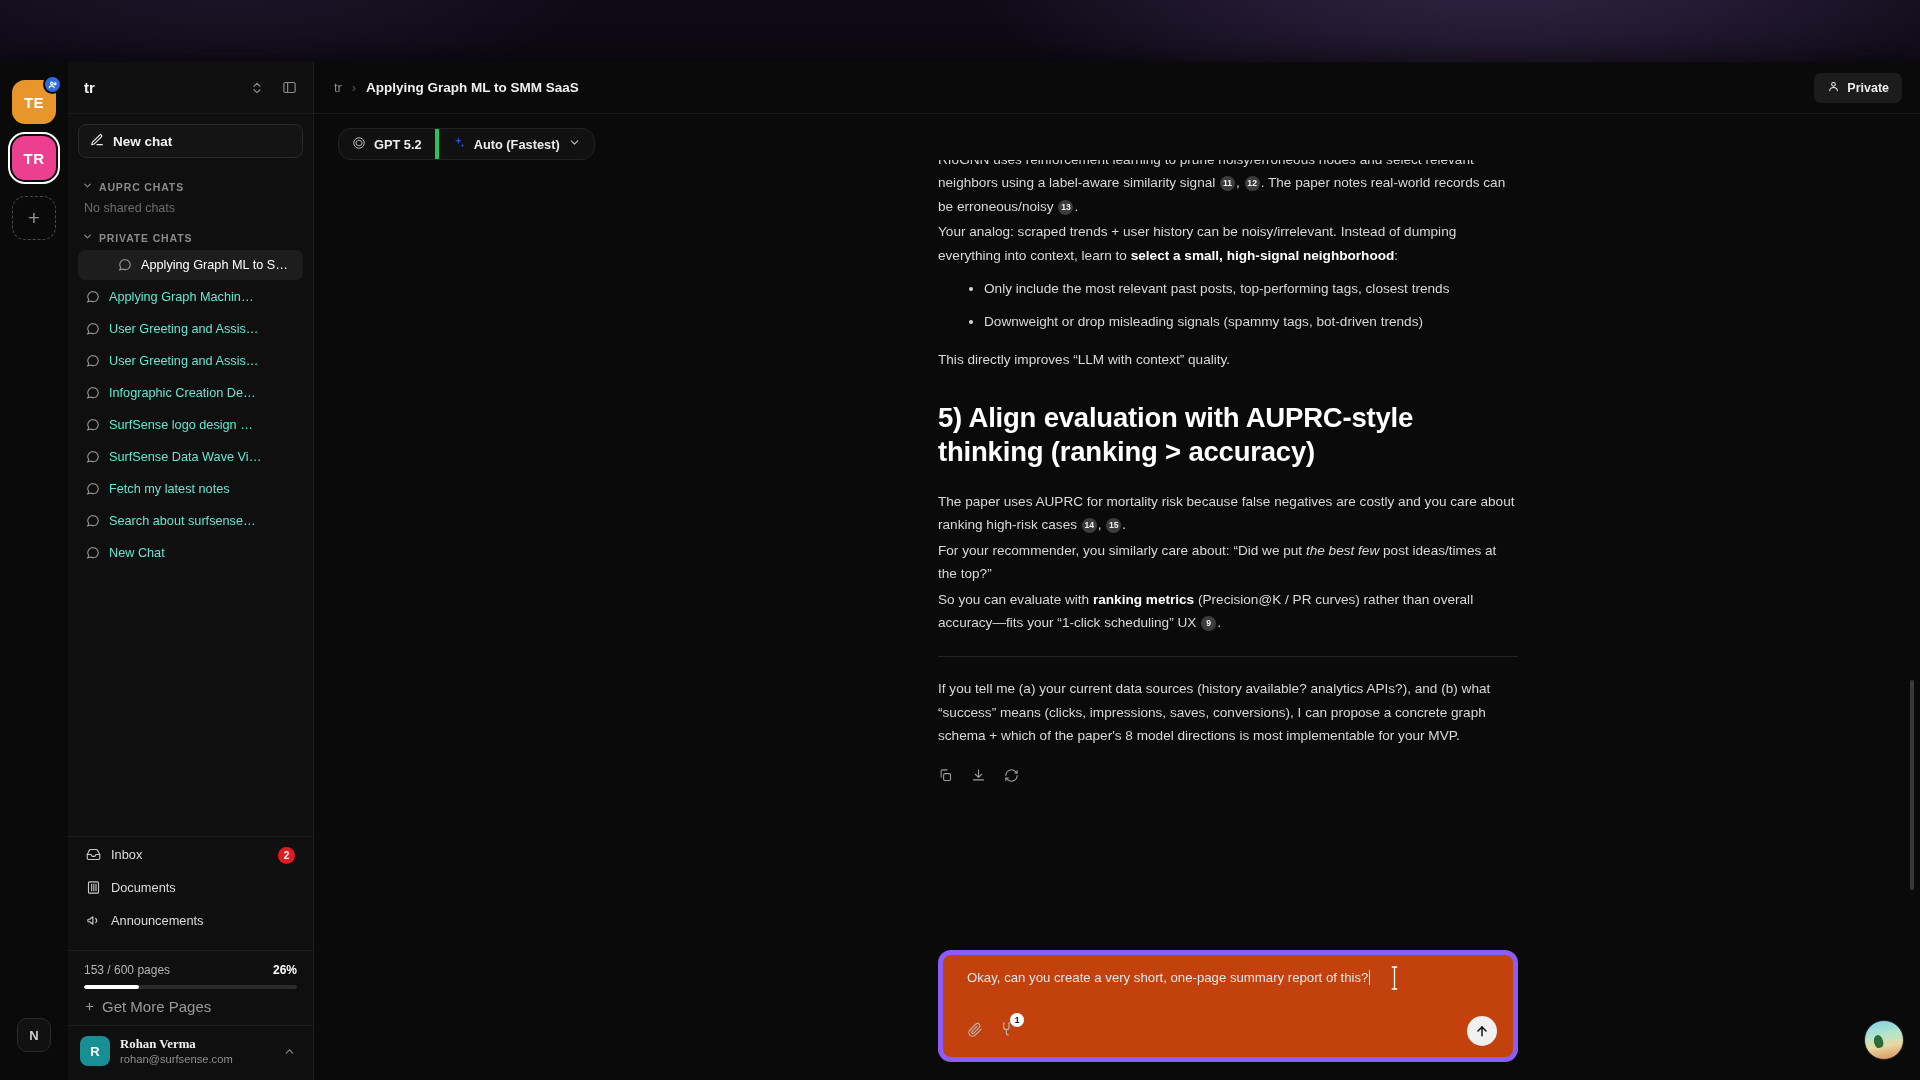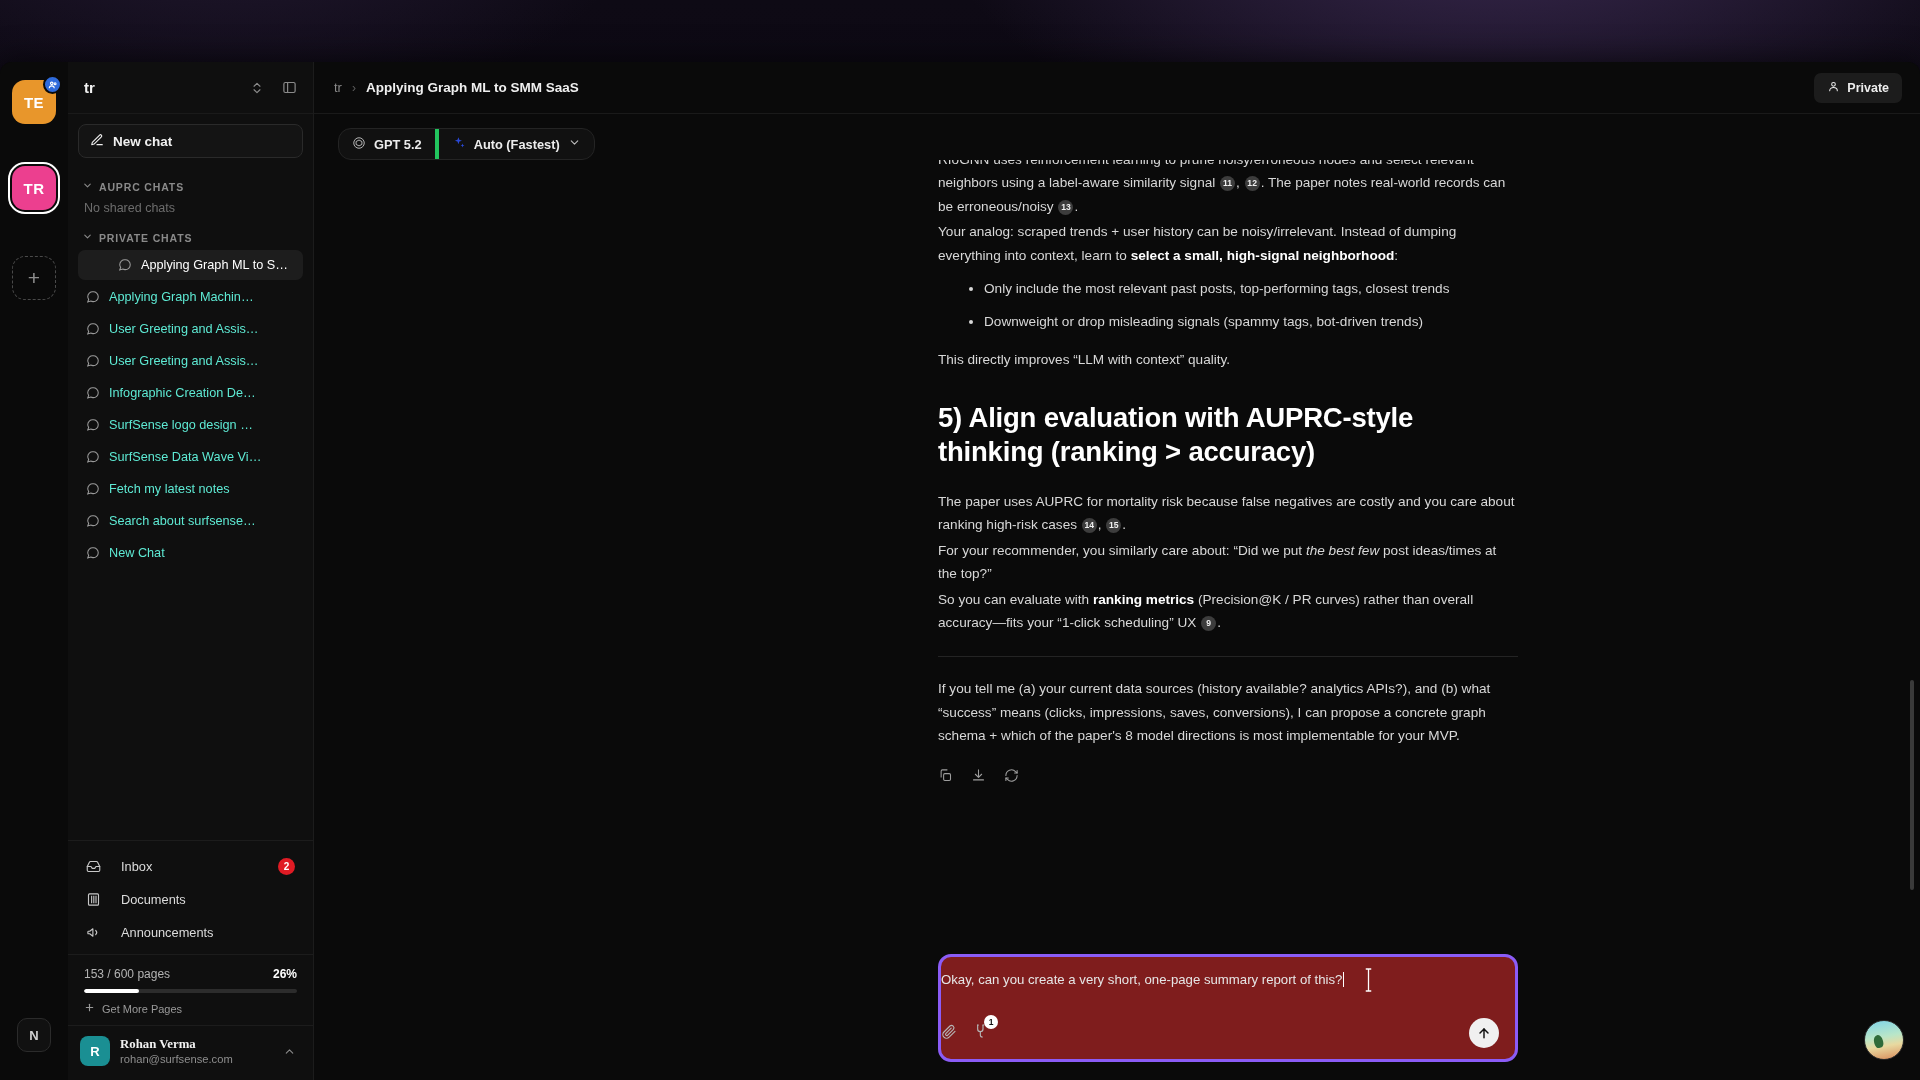--- a/index.html
+++ b/index.html
@@ -18,21 +18,21 @@
   #window {
     position: absolute; left: 0; top: 62px; width: 1920px; height: 1018px;
     background: #0b0b0b; border-radius: 12px 12px 0 0; overflow: hidden;
     display: flex; box-shadow: 0 -2px 30px rgba(0,0,0,.6);
   }
 
   
   #rail {
     width: 68px; flex: 0 0 68px; background: #0a0a0a;
     display: flex; flex-direction: column; align-items: center;
-    padding-top: 18px; position: relative; gap: 30px;
+    padding-top: 18px; position: relative;
   }
   .rail-avatar {
     width: 44px; height: 44px; border-radius: 13px; margin-bottom: 12px;
     display: flex; align-items: center; justify-content: center;
     font-size: 15px; font-weight: 700; color: #fff; position: relative;
     letter-spacing: .4px;
   }
   .rail-avatar.sel { outline: 2px solid #ffffff; outline-offset: 2px; }
   .rail-badge {
     position: absolute; top: -5px; right: -6px; width: 19px; height: 19px;
@@ -81,21 +81,21 @@
   .sec-empty { color: #6d6d6d; font-size: 12.5px; padding: 2px 0 10px 6px; }
   .chat-item {
     display: flex; align-items: center; gap: 9px; height: 30px;
     padding: 0 8px; border-radius: 7px; color: #5eead4; font-size: 12.7px;
     margin-bottom: 2px; white-space: nowrap; overflow: hidden;
   }
   .chat-item.active { background: #1d1d1d; color: #fff; padding-left: 40px; }
   .chat-item svg { flex: 0 0 14px; color: #9a9a9a; }
   .sb-nav { border-top: 1px solid #1c1c1c; padding: 10px 10px 4px 10px; }
   .nav-item {
-    display: flex; align-items: center; gap: 20px; height: 30px;
+    display: flex; gap: 10px; height: 30px;
     padding: 0 8px; border-radius: 7px; color: #dcdcdc; font-size: 12.8px;
     margin-bottom: 3px;
   }
   .nav-item svg { flex: 0 0 15px; color: #c8c8c8; }
   .nav-spacer { flex: 1; }
   .nav-badge {
     background: #e01b24; color: #fff; font-size: 10px; font-weight: 700;
     min-width: 17px; height: 17px; border-radius: 9px;
     display: flex; align-items: center; justify-content: center; padding: 0 4px;
   }
@@ -104,21 +104,21 @@
   }
   .usage-row { display: flex; justify-content: space-between; align-items: baseline; }
   .usage-label { font-size: 12px; color: #b4b4b4; }
   .usage-pct { font-size: 12px; color: #fff; font-weight: 700; }
   .usage-bar {
     height: 4px; background: #2c2c2c; border-radius: 3px; margin-top: 8px;
     overflow: hidden;
   }
   .usage-fill { height: 100%; background: #fff; border-radius: 3px; }
   .usage-more {
-    margin-top: 9px; font-size: 11px; color: #9a9a9a;
+    margin-top: 9px; font-size: 15px; color: #9a9a9a;
     display: flex; align-items: center; gap: 7px;
   }
   .profile {
     border-top: 1px solid #1c1c1c; padding: 10px 12px 14px 12px;
     display: flex; align-items: center; gap: 10px;
   }
   .pf-avatar {
     width: 30px; height: 30px; border-radius: 8px; background: #1a8f93;
     color: #fff; font-size: 13px; font-weight: 700;
     display: flex; align-items: center; justify-content: center;
@@ -173,22 +173,22 @@
   .msg li { margin-bottom: 10px; margin-left: 24px; }
   .msg h2 {
     font-size: 27.5px; font-weight: 800; color: #fff; line-height: 1.22;
     margin: 30px 0 22px 0; letter-spacing: -.2px;
   }
   .divider { height: 1px; background: #242424; margin: 22px 0 20px 0; }
   .msg-actions { display: flex; gap: 18px; margin-top: 20px; color: #9e9e9e; }
 
   .composer {
     position: absolute; left: 624px; width: 580px; bottom: 18px;
-    background: #7f1d1d; border: 3px solid #8b5cf6; border-radius: 13px;
-    padding: 15px 16px 11px 0;
+    background: #c2410c; border: 5px solid #8b5cf6; border-radius: 13px;
+    padding: 15px 16px 11px 24px;
   }
   .composer-text { font-size: 13.2px; color: #e6e6e6; min-height: 34px; position: relative; }
   .caret {
     display: inline-block; width: 1px; height: 15px; background: #fff;
     vertical-align: -3px; margin-left: 1px;
   }
   .i-beam {
     position: absolute; left: 422px; top: -7px; width: 11px; height: 30px;
     pointer-events: none;
   }

